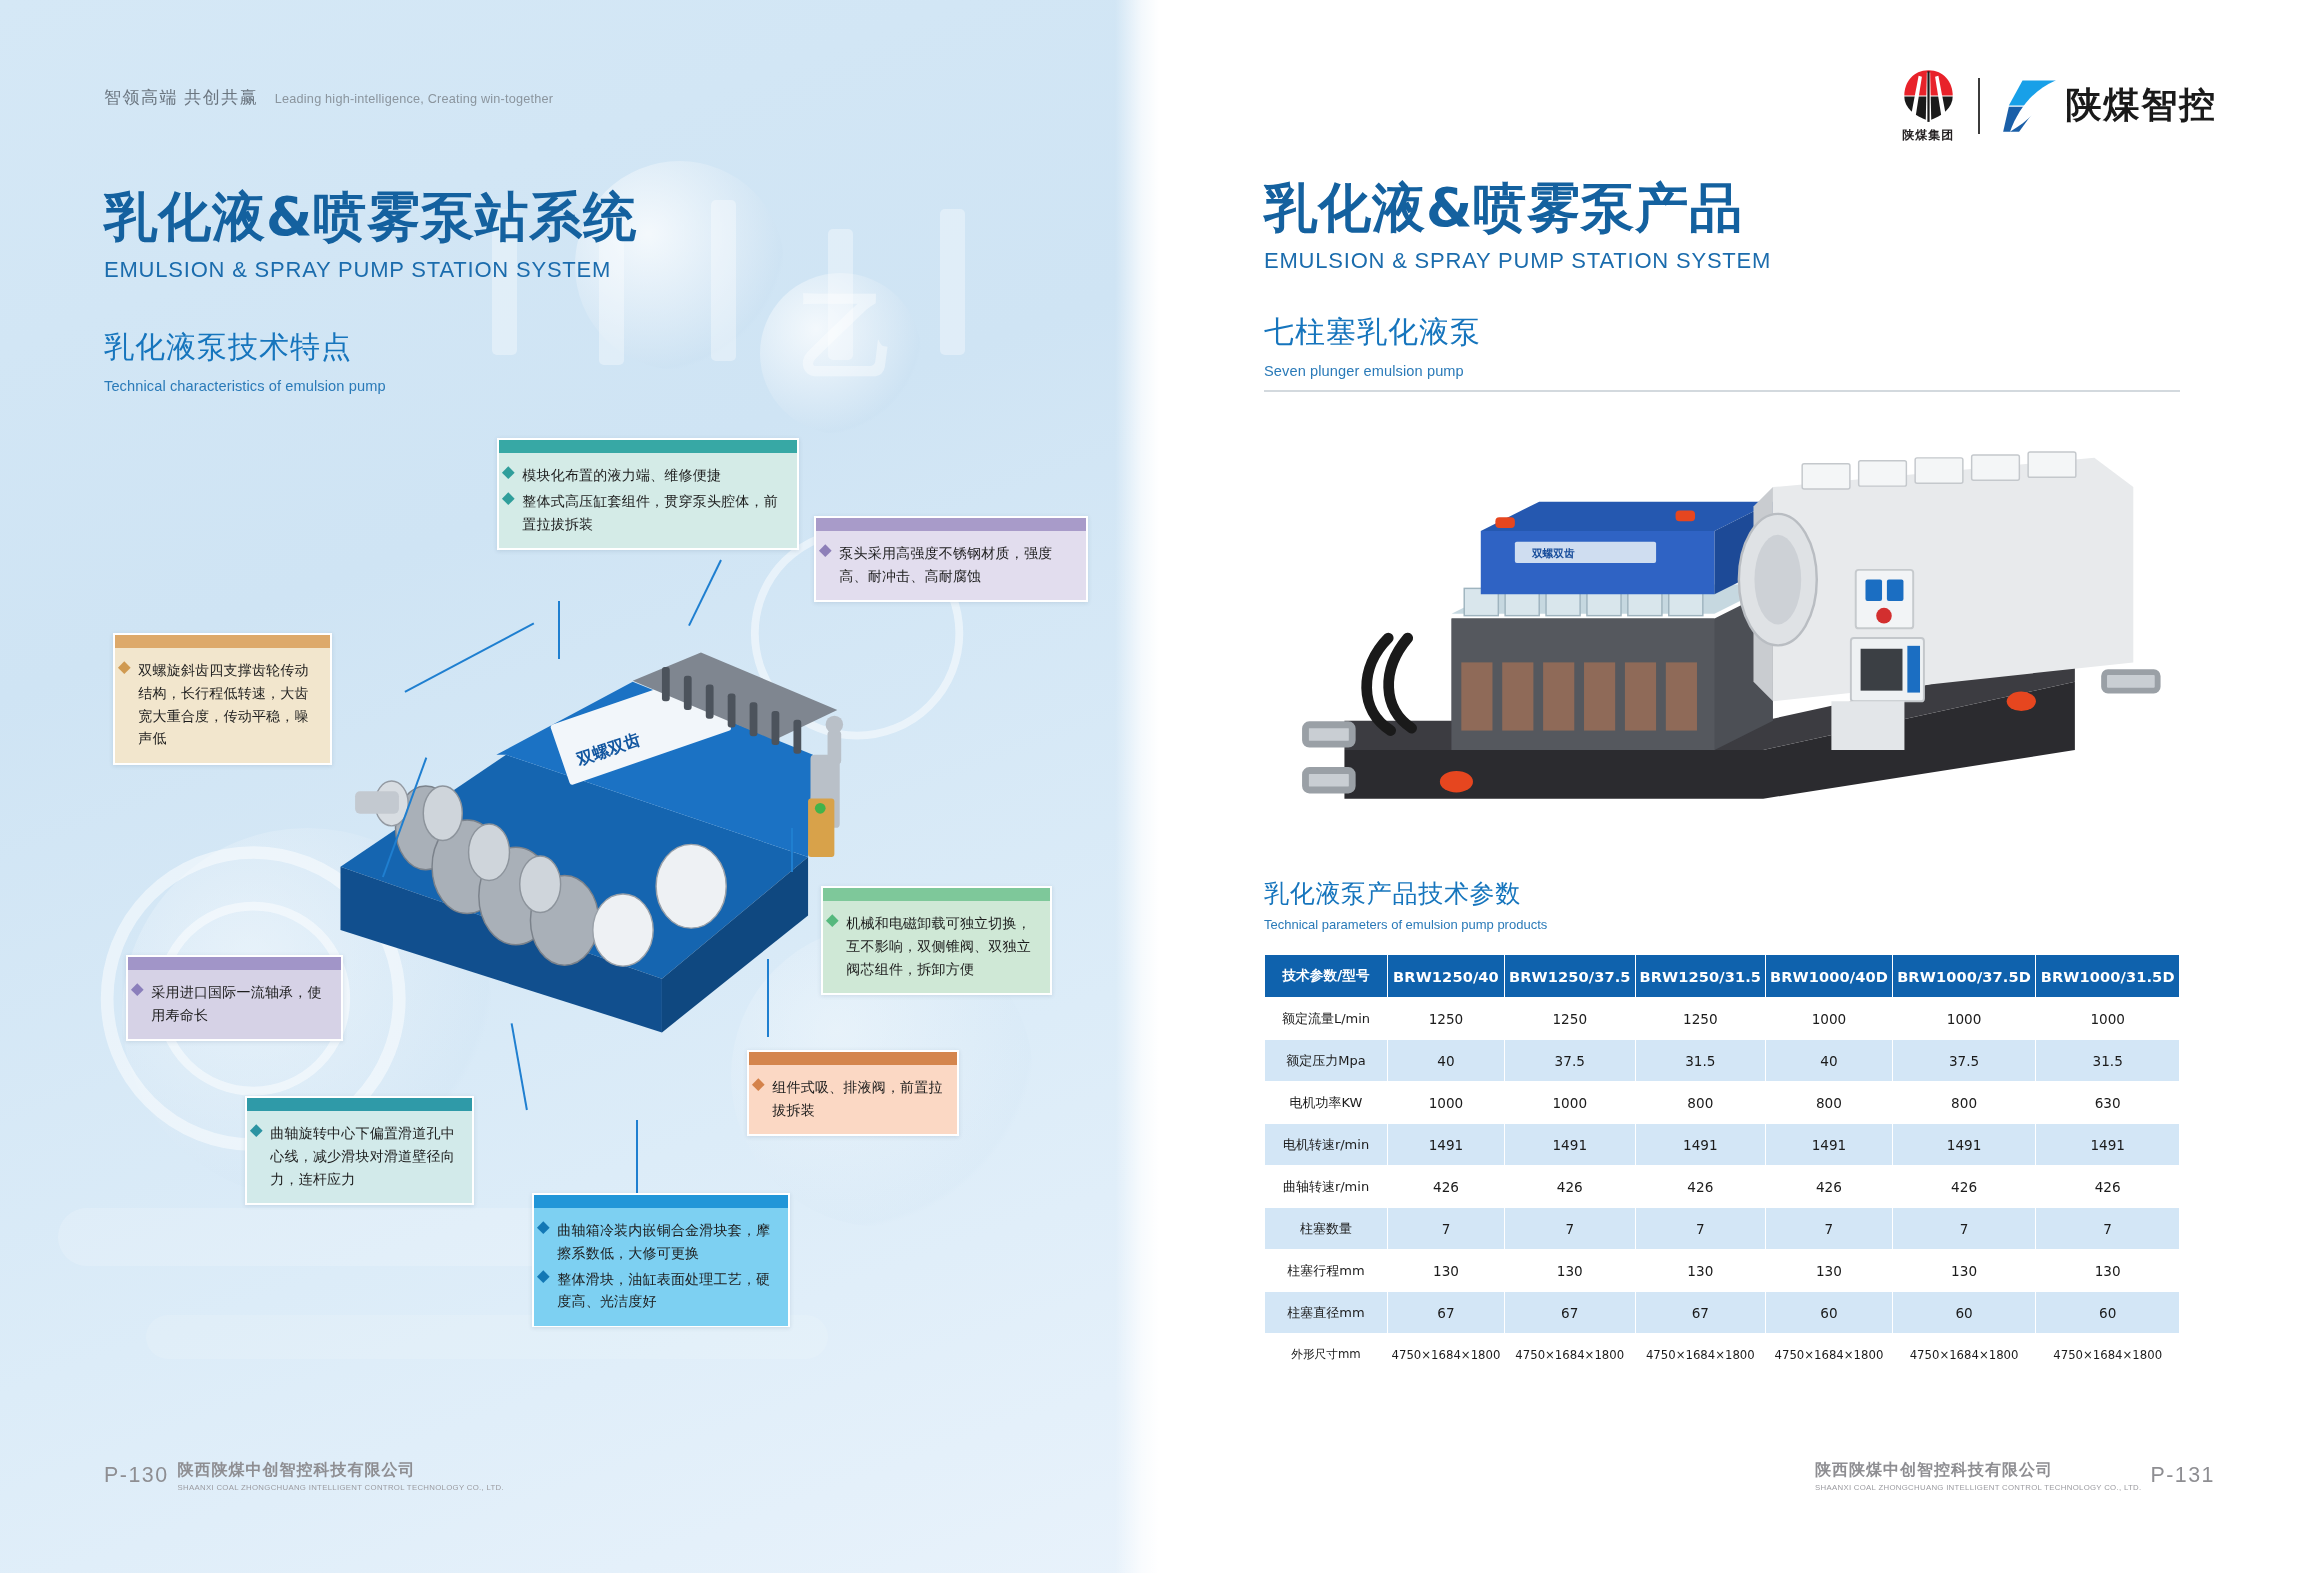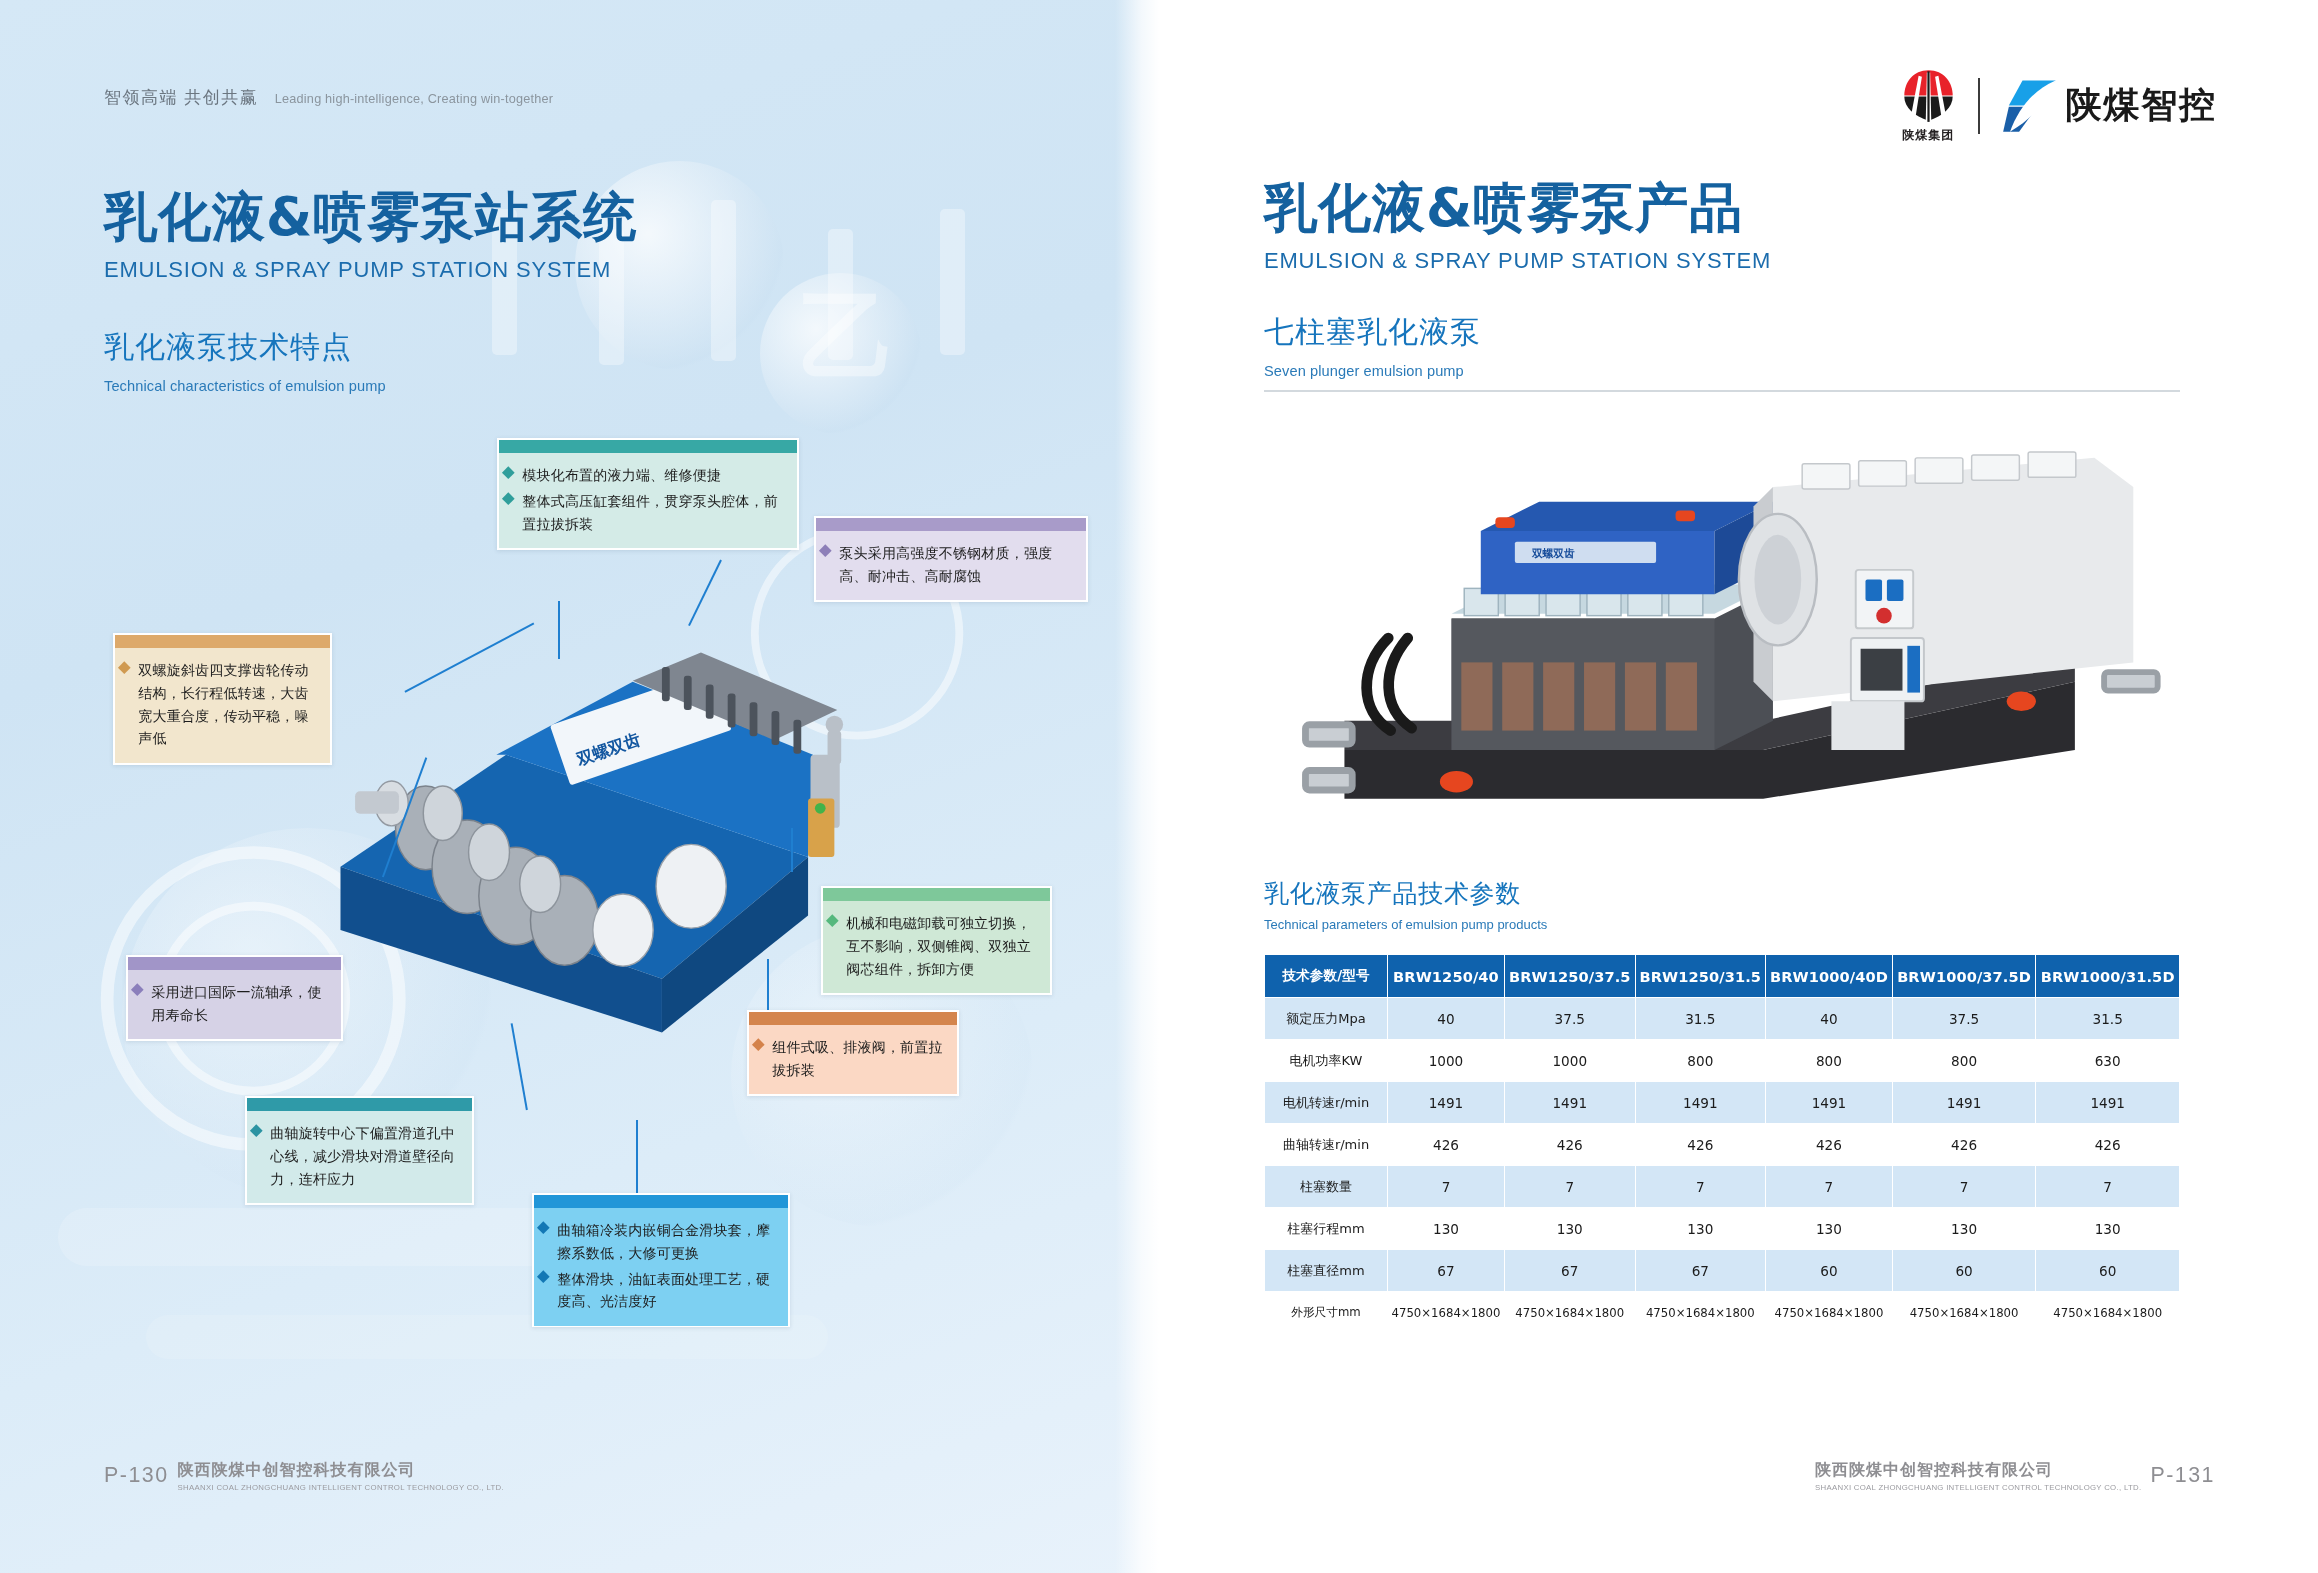--- a/index.html
+++ b/index.html
@@ -257,21 +257,21 @@
       <div class="body" style="background:#cfe8d6">
         <ul>
             <li>
               <span class="dia" style="background:#55b87d"></span>
               <span>机械和电磁卸载可独立切换，互不影响，双侧锥阀、双独立阀芯组件，拆卸方便</span>
             </li>
           </ul>
       </div>
     </div>
 
-    <div class="callout" style="left:747px;top:1010px;width:212px;">
+    <div class="callout" style="left:747px;top:1050px;width:212px;">
       <div class="bar" style="background:#d4854d"></div>
       <div class="body" style="background:#fbd8c4">
         <ul>
             <li>
               <span class="dia" style="background:#d4824a"></span>
               <span>组件式吸、排液阀，前置拉拔拆装</span>
             </li>
           </ul>
       </div>
     </div>
@@ -434,20 +434,29 @@
             <th>技术参数/型号</th>
             <th>BRW1250/40</th>
             <th>BRW1250/37.5</th>
             <th>BRW1250/31.5</th>
             <th>BRW1000/40D</th>
             <th>BRW1000/37.5D</th>
             <th>BRW1000/31.5D</th>
           </tr>
         </thead>
       <tbody id="tbody-rows">
+          <tr class="odd">
+            <td>额定流量L/min</td>
+            <td>1250</td>
+            <td>1250</td>
+            <td>1250</td>
+            <td>1000</td>
+            <td>1000</td>
+            <td>1000</td>
+          </tr>
           <tr class="even">
             <td>额定压力Mpa</td>
             <td>40</td>
             <td>37.5</td>
             <td>31.5</td>
             <td>40</td>
             <td>37.5</td>
             <td>31.5</td>
           </tr>
           <tr class="odd">

